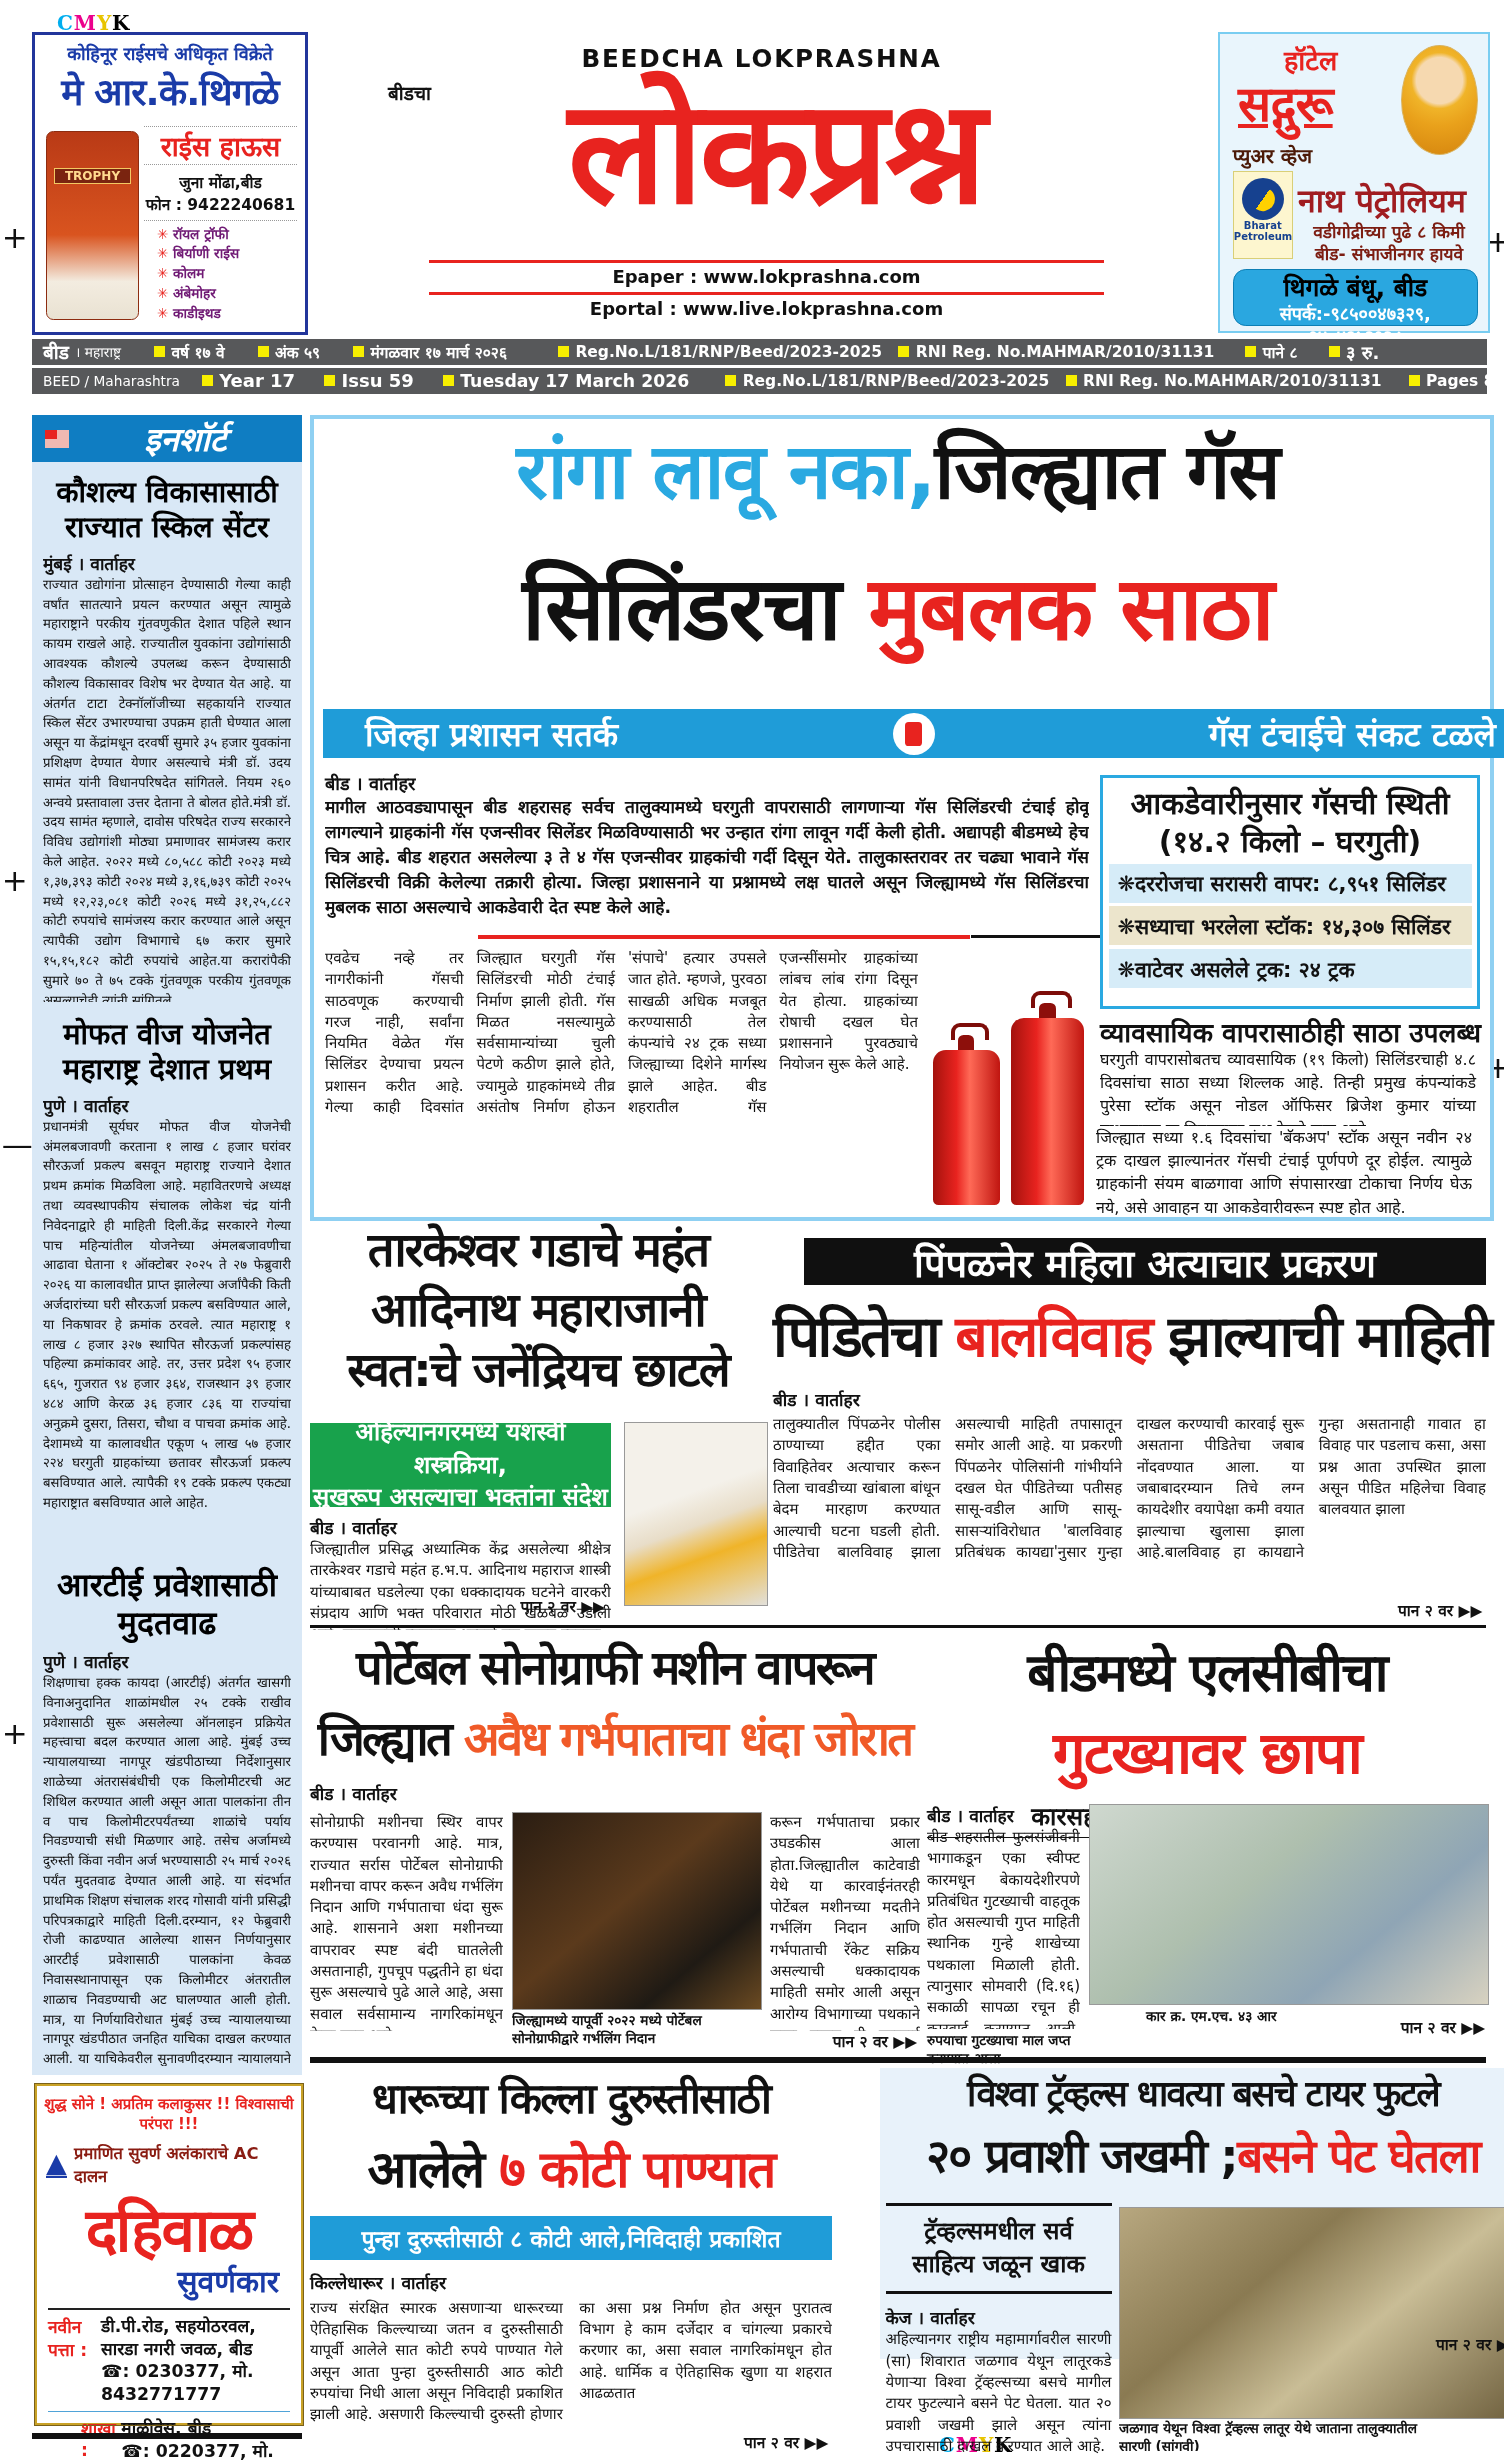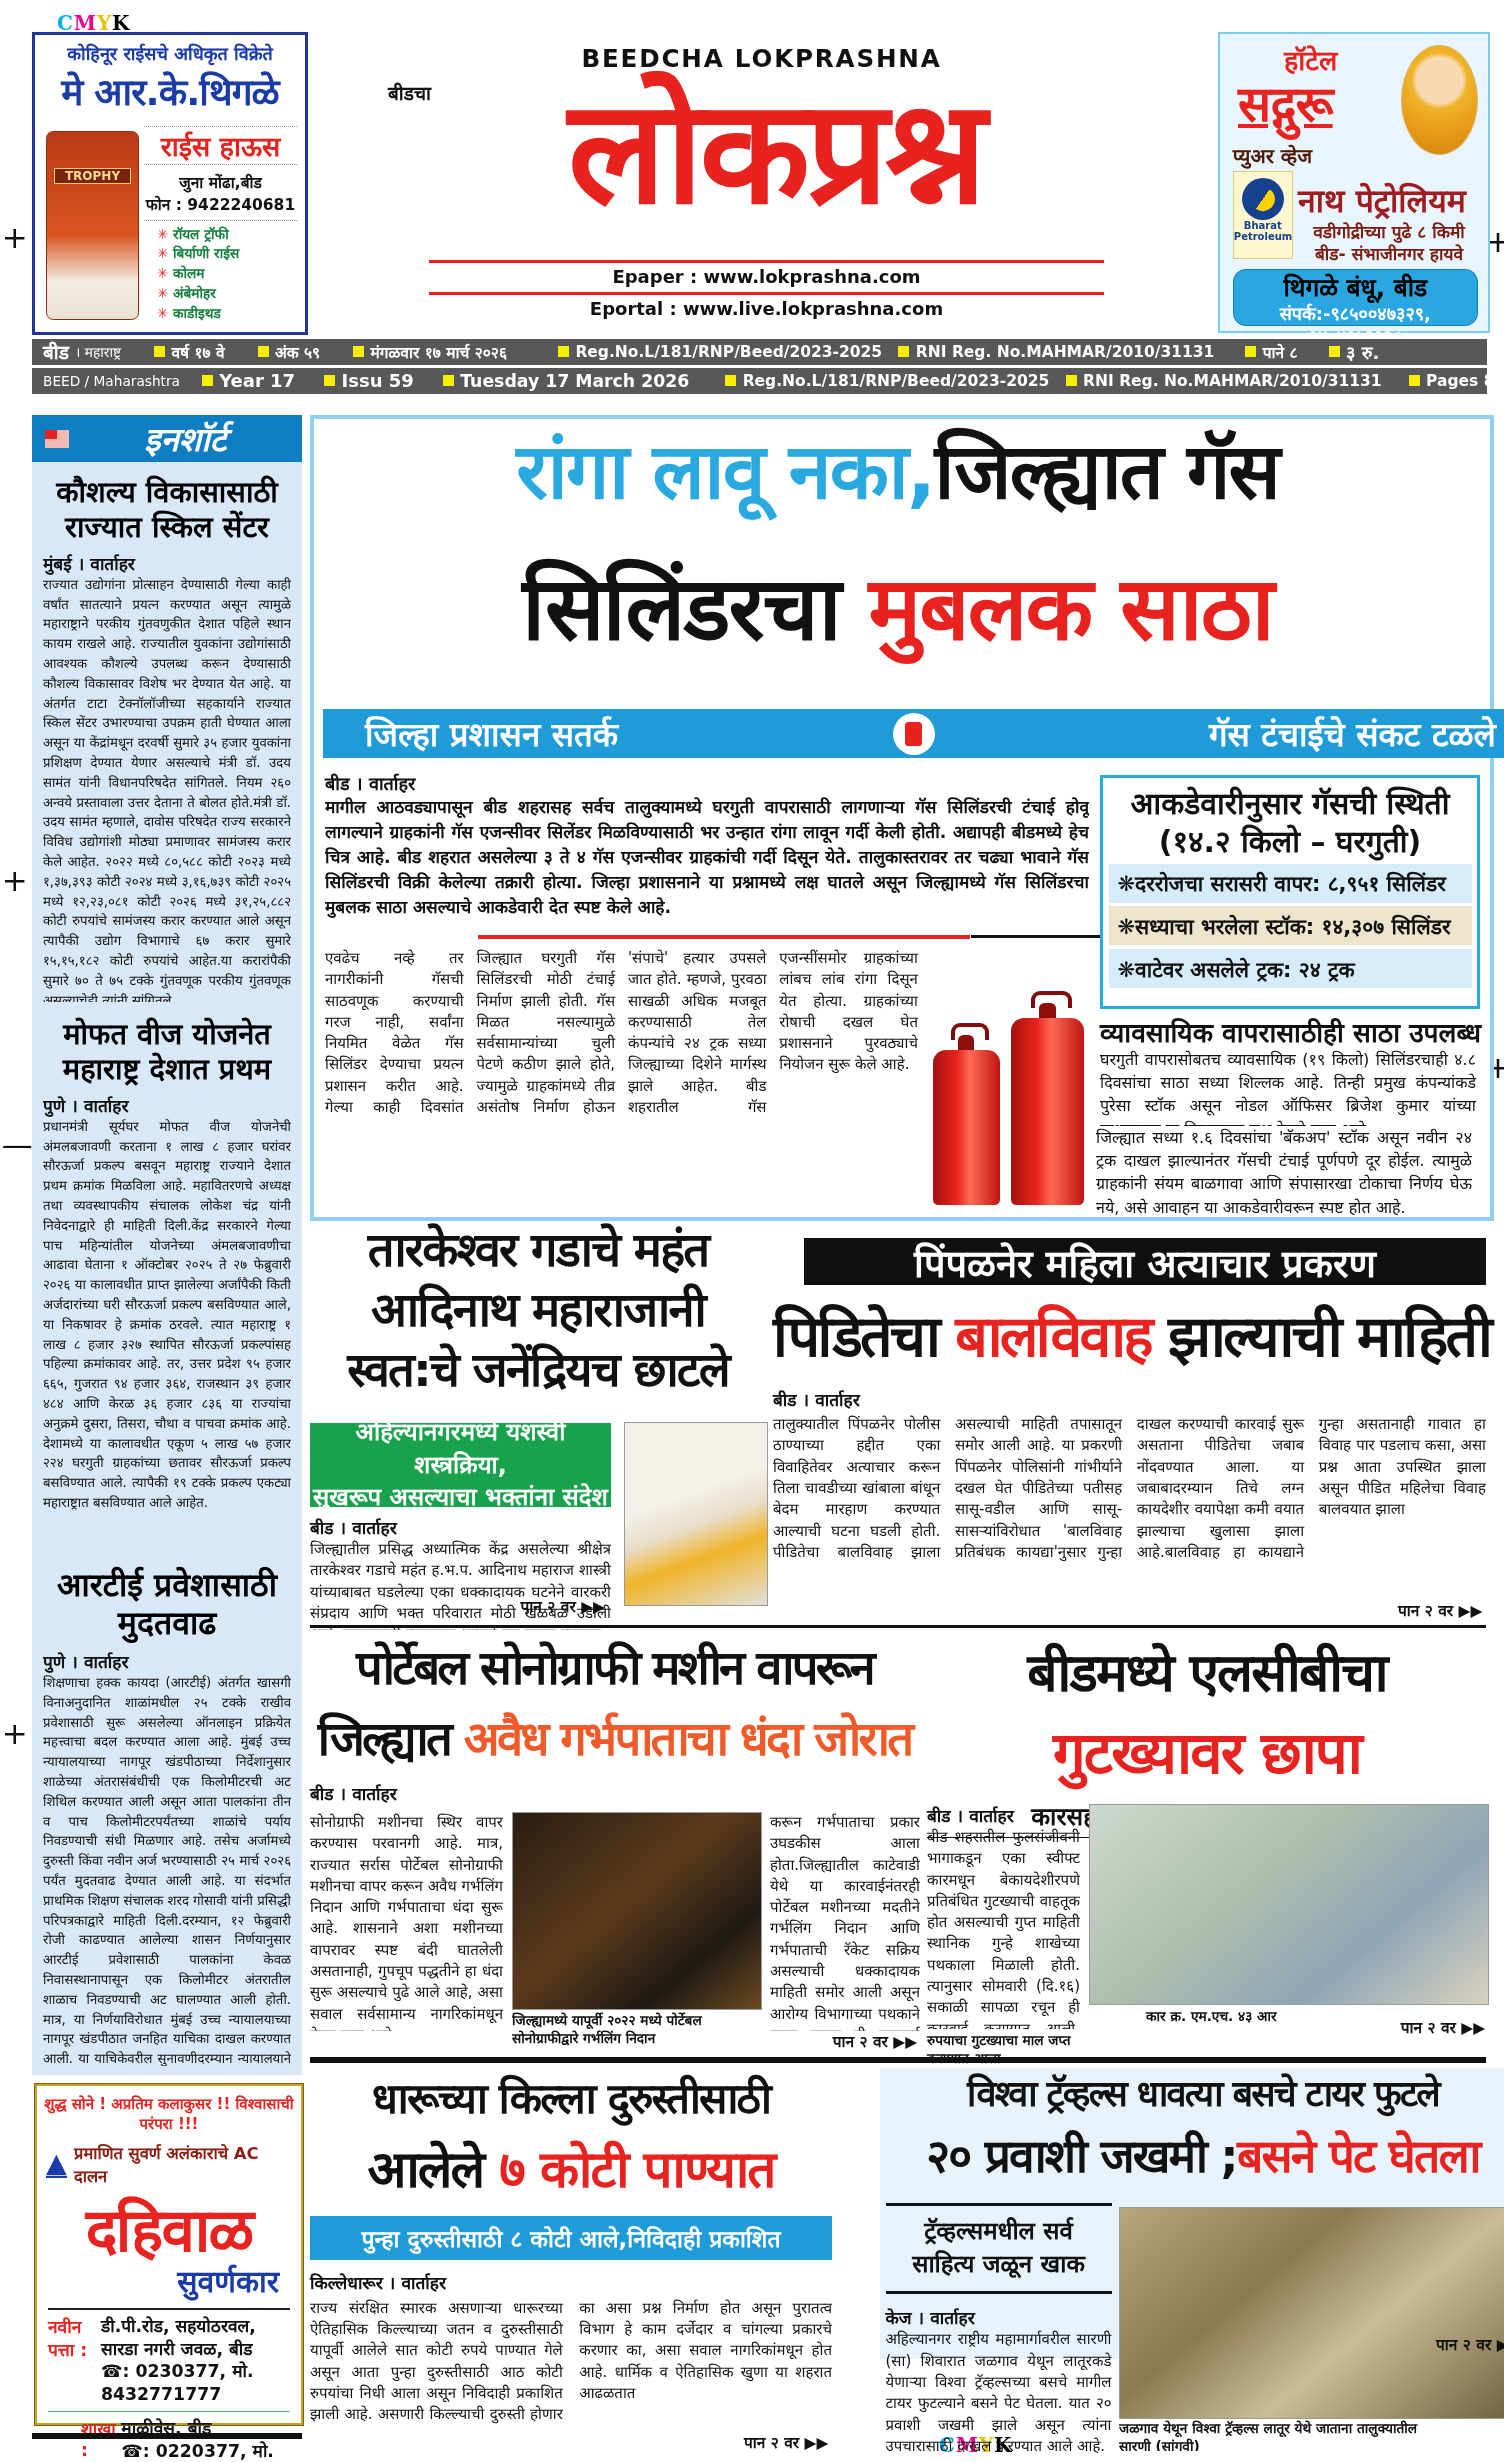--- a/index.html
+++ b/index.html
@@ -19,21 +19,21 @@
   .cmyk span:nth-child(3){color:#e8c400}.cmyk span:nth-child(4){color:#000}
   
   .rice-ad{border:3.6px solid #22359b;background:#fff;}
   .rice-l1{font-size:18px;color:#1a3ba8;padding-top:5.5px;}
   .rice-name{font-size:37px;color:#1a3ba8;letter-spacing:-0.9px;}
   .rice-pack{background:linear-gradient(180deg,#b93a16,#d9541f 55%,#f3ece0 80%,#e9e2d2);border-radius:7.3px;border:0.9px solid #8d2c10;}
   .rice-pack .tband{background:#7a2410;color:#ffd98f;font-size:12px;font-weight:bold;text-align:center;margin:36px 7.3px 0;border:0.9px solid #f3c963;}
   .dotrule{border-top:1.8px dotted #999;}
   .rice-shop{font-size:27px;color:#e8231f;}
   .rice-addr{font-size:15.5px;}
-  .rice-items div{font-size:13.7px;color:#15803d;font-weight:bold;line-height:1.45;text-align:left;}
+  .rice-items div{font-size:13.7px;color:#701a75;font-weight:bold;line-height:1.45;text-align:left;}
   .rice-items div::before{content:"✳ ";color:#e8231f;}
   
   .mast-eng{font-size:24.6px;letter-spacing:1.8px;}
   .mast-kicker{font-size:19px;}
   .mast-logo{font-size:144px;line-height:1;color:#e8231f;font-weight:900;letter-spacing:-3.6px;}
   .redrule{background:#e8231f;height:2.7px;}
   .mast-links{font-size:18px;font-weight:bold;}
   
   .hotel-ad{background:#e9f5fc;border:2.7px solid #79cdf1;}
   .hotel-l1{color:#e8231f;font-size:27px;}

